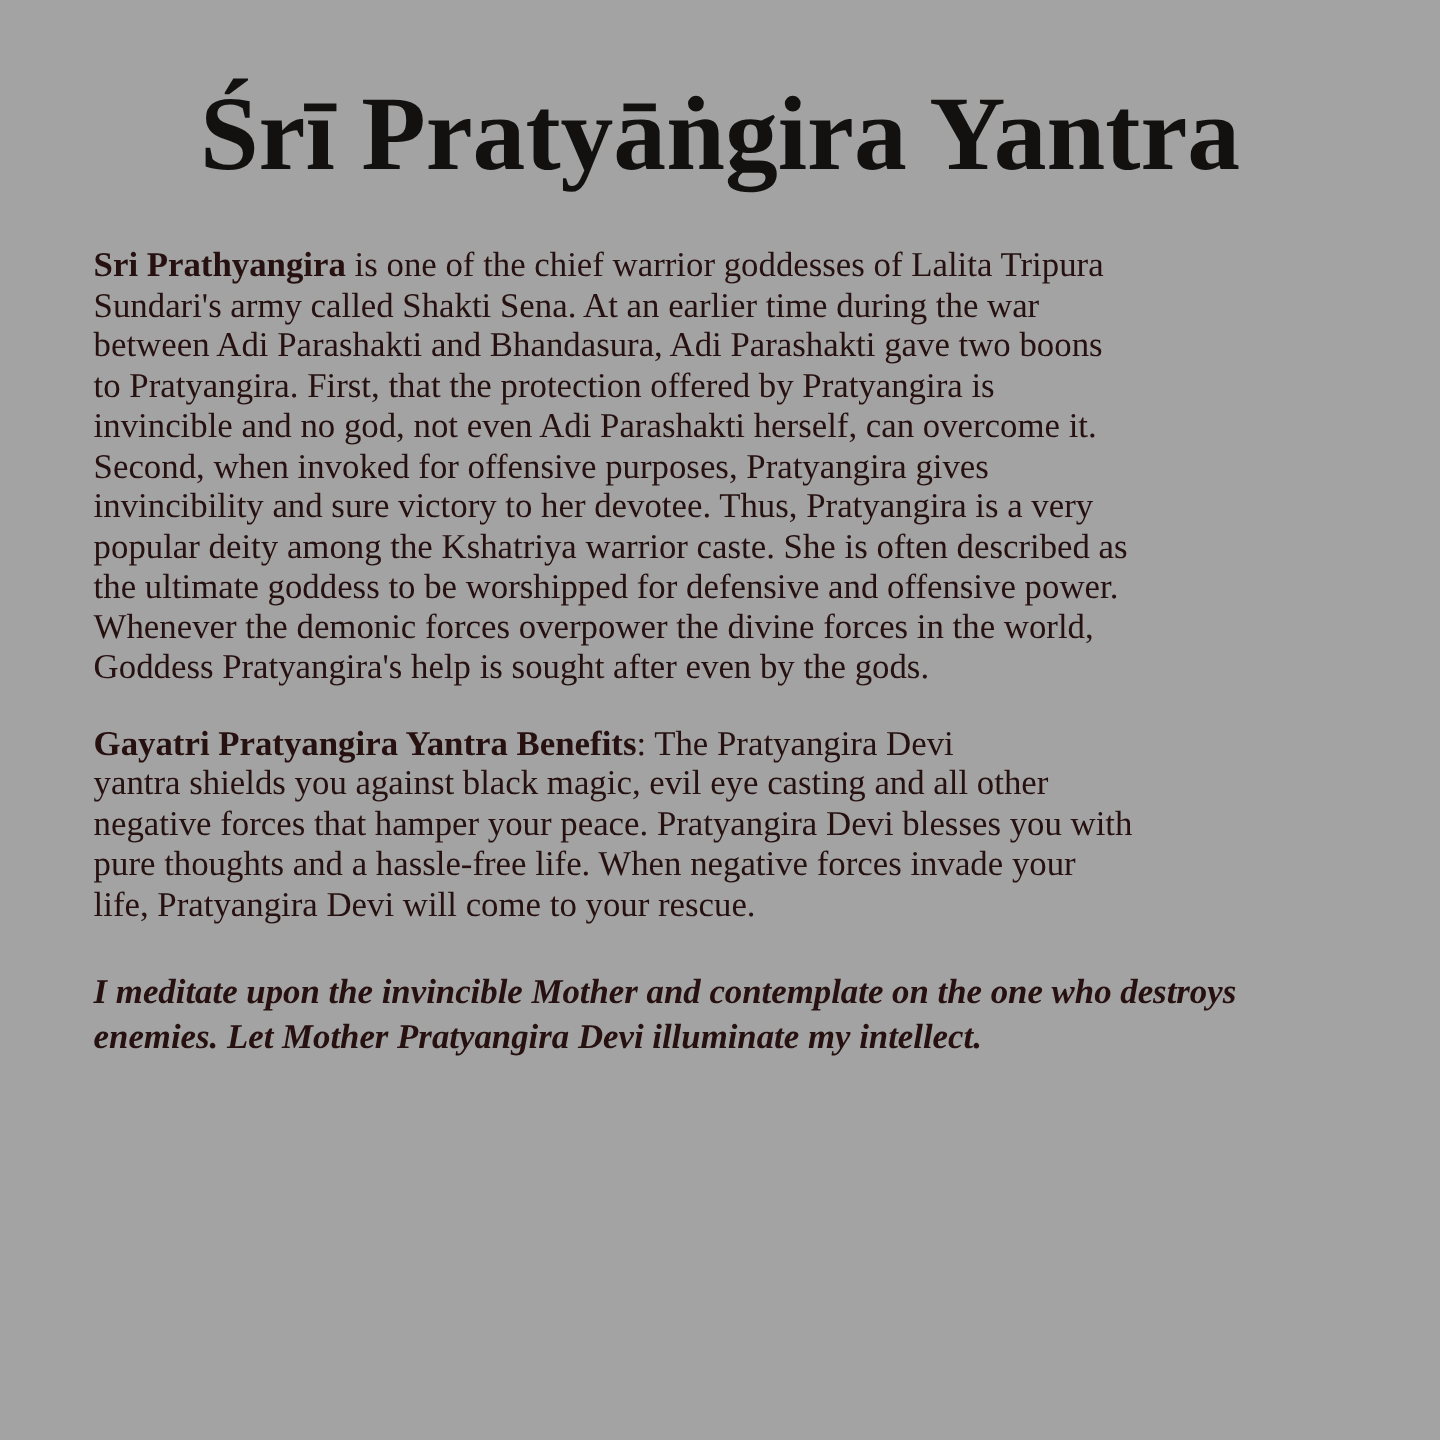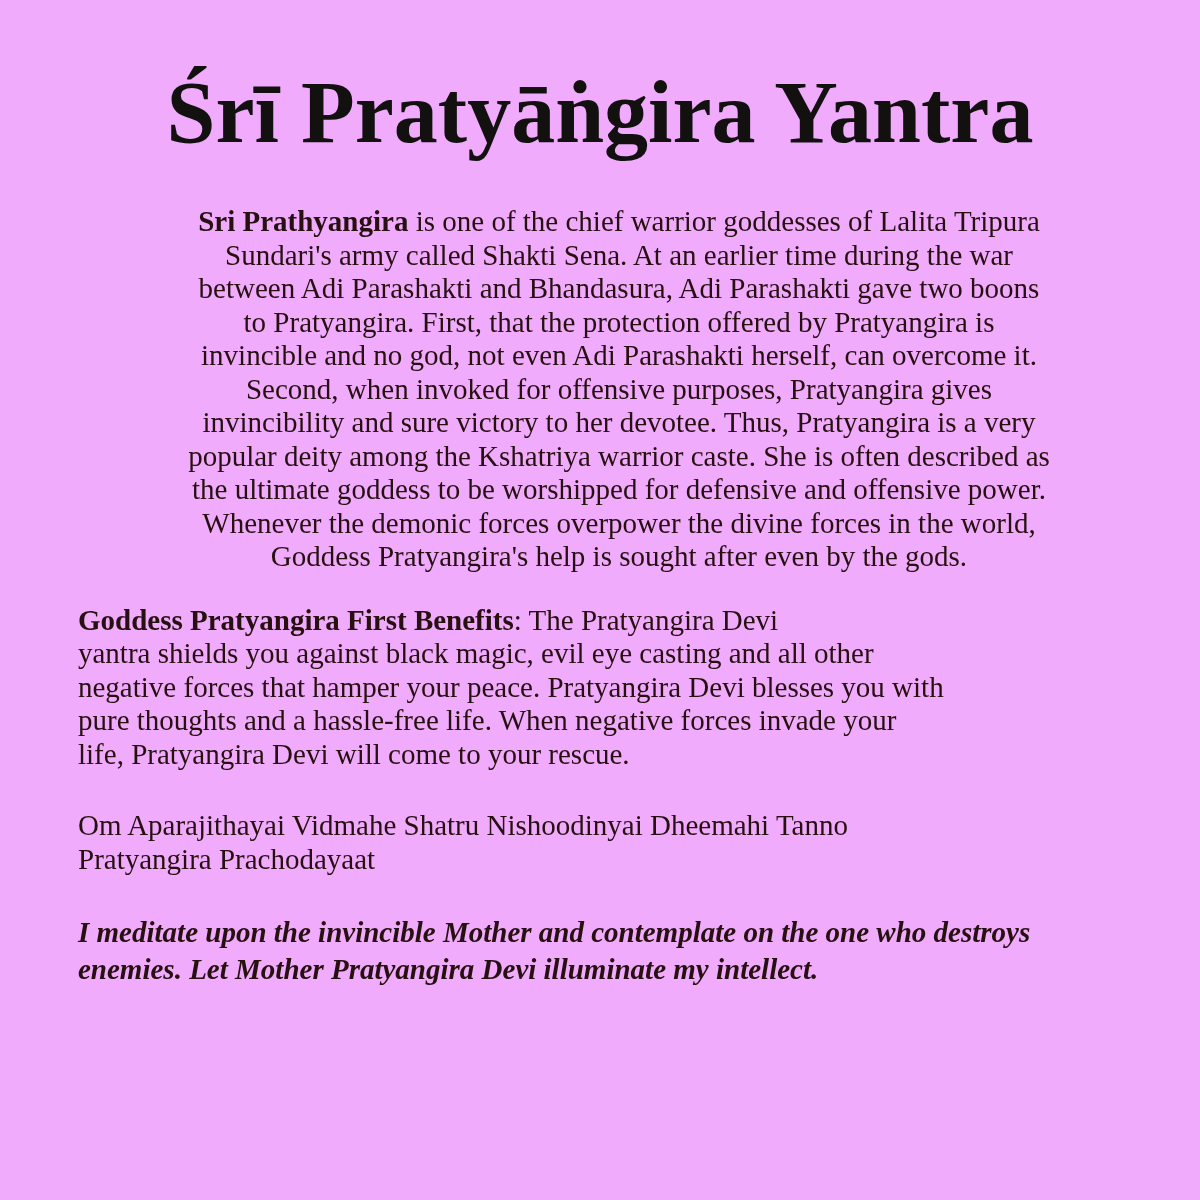--- a/index.html
+++ b/index.html
@@ -1,20 +1,20 @@
 <!DOCTYPE html>
 <html><head>
 <meta charset="utf-8">
 <style>
   html, body { margin: 0; padding: 0; }
   .page {
     position: relative;
     width: 1200px;
     height: 1200px;
-    background: #f0abfc;
+    background: #a3a3a3;
     font-family: "Liberation Serif", serif;
     overflow: hidden;
   }
   .title {
     margin: 69px 0 0 0;
     text-align: center;
     font-size: 88px;
     line-height: 1;
     font-weight: 700;
     color: #131010;
@@ -23,21 +23,21 @@
   .content {
     padding: 48px 40px 0 78px;
     color: #261010;
     font-size: 29px;
     line-height: 33.5px;
   }
   .content p {
     margin: 0;
     white-space: pre;
   }
-  .para-intro    { margin-bottom: 30px !important; text-align: center; }
+  .para-intro    { margin-bottom: 30px !important; }
   .para-benefits { margin-bottom: 38px !important; }
   .subheading    { font-weight: 700; margin-bottom: 25px !important; }
   .mantra        { margin-bottom: 38px !important; }
   .translation   { font-style: italic; line-height: 37px; font-weight: bold; }
   .lead-bold     { font-weight: 700; }
 </style>
 </head>
 <body>
 
 <div class="page">
@@ -51,27 +51,25 @@
 between Adi Parashakti and Bhandasura, Adi Parashakti gave two boons
 to Pratyangira. First, that the protection offered by Pratyangira is
 invincible and no god, not even Adi Parashakti herself, can overcome it.
 Second, when invoked for offensive purposes, Pratyangira gives
 invincibility and sure victory to her devotee. Thus, Pratyangira is a very
 popular deity among the Kshatriya warrior caste. She is often described as
 the ultimate goddess to be worshipped for defensive and offensive power.
 Whenever the demonic forces overpower the divine forces in the world,
 Goddess Pratyangira's help is sought after even by the gods.</span></p>
 
-    <p class="para-benefits"><span class="lead-bold">Goddess Pratyangira First Benefits</span><span>: The Pratyangira Devi
+    <p class="para-benefits"><span class="lead-bold">Gayatri Pratyangira Yantra Benefits</span><span>: The Pratyangira Devi
 yantra shields you against black magic, evil eye casting and all other
 negative forces that hamper your peace. Pratyangira Devi blesses you with
 pure thoughts and a hassle-free life. When negative forces invade your
 life, Pratyangira Devi will come to your rescue.</span></p>
 
 
-    <p class="mantra">Om Aparajithayai Vidmahe Shatru Nishoodinyai Dheemahi Tanno
-Pratyangira Prachodayaat</p>
 
     <p class="translation">I meditate upon the invincible Mother and contemplate on the one who destroys
 enemies. Let Mother Pratyangira Devi illuminate my intellect.</p>
 
   </div>
 </div>
 
 </body></html>

